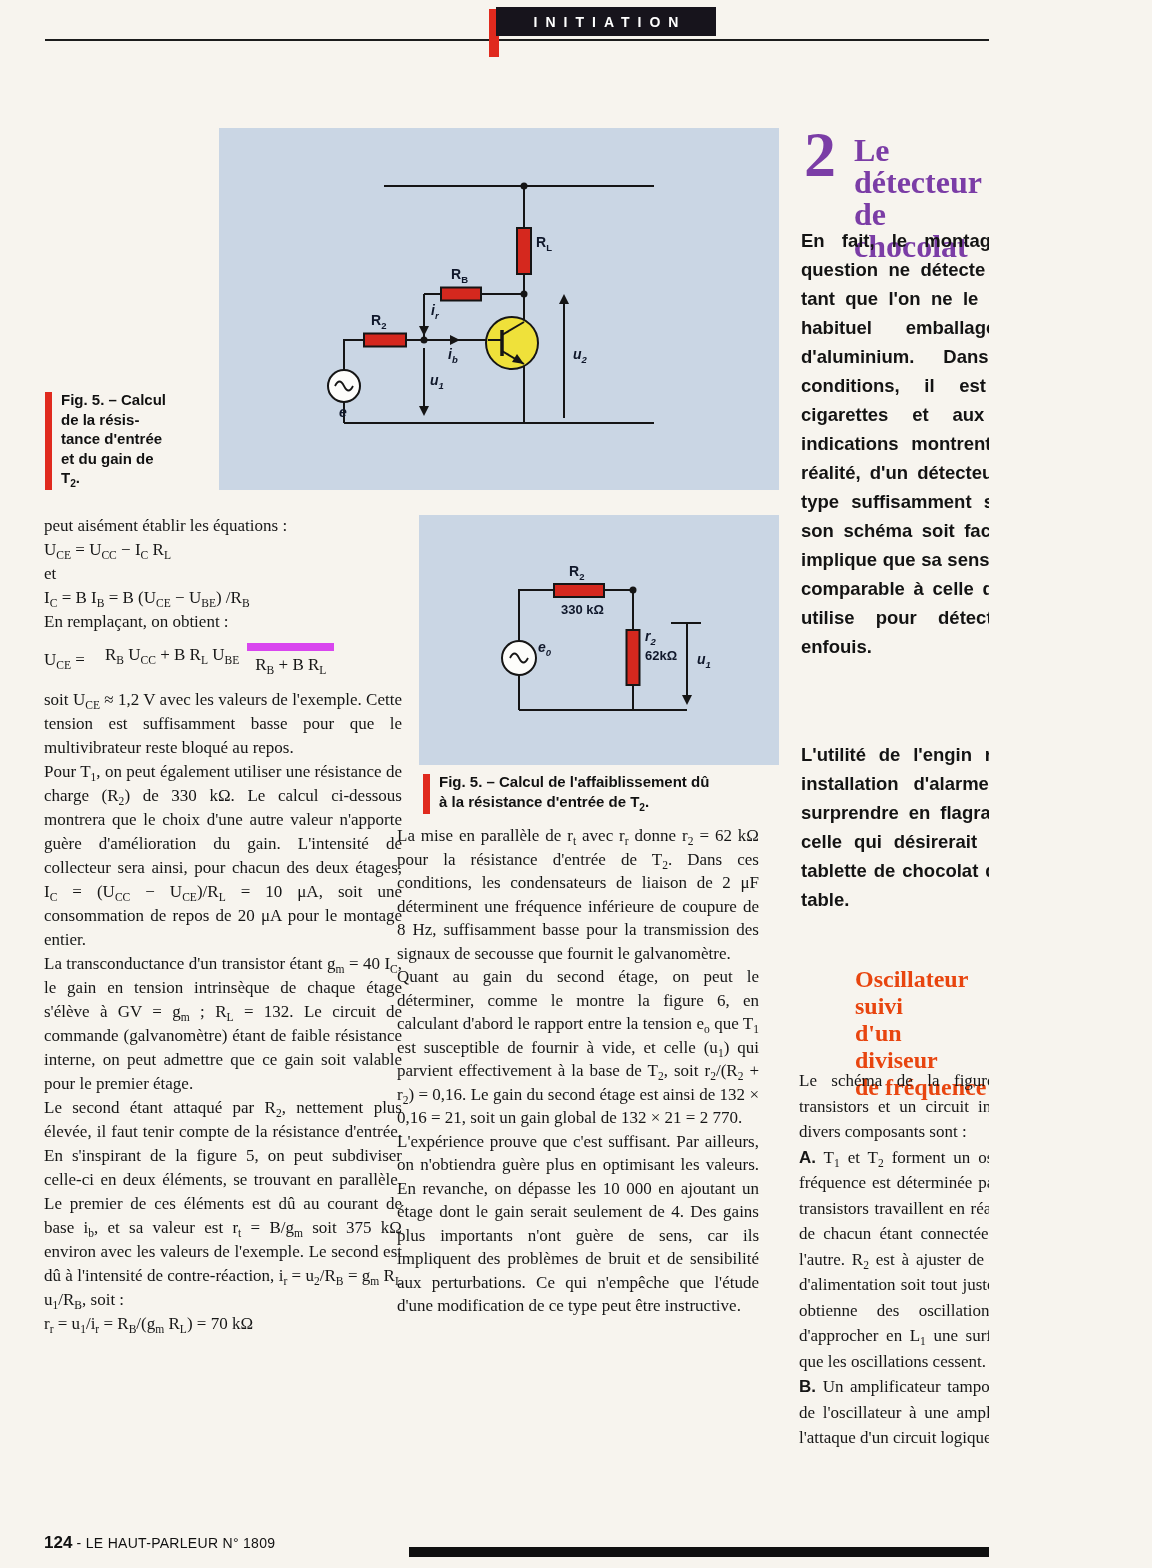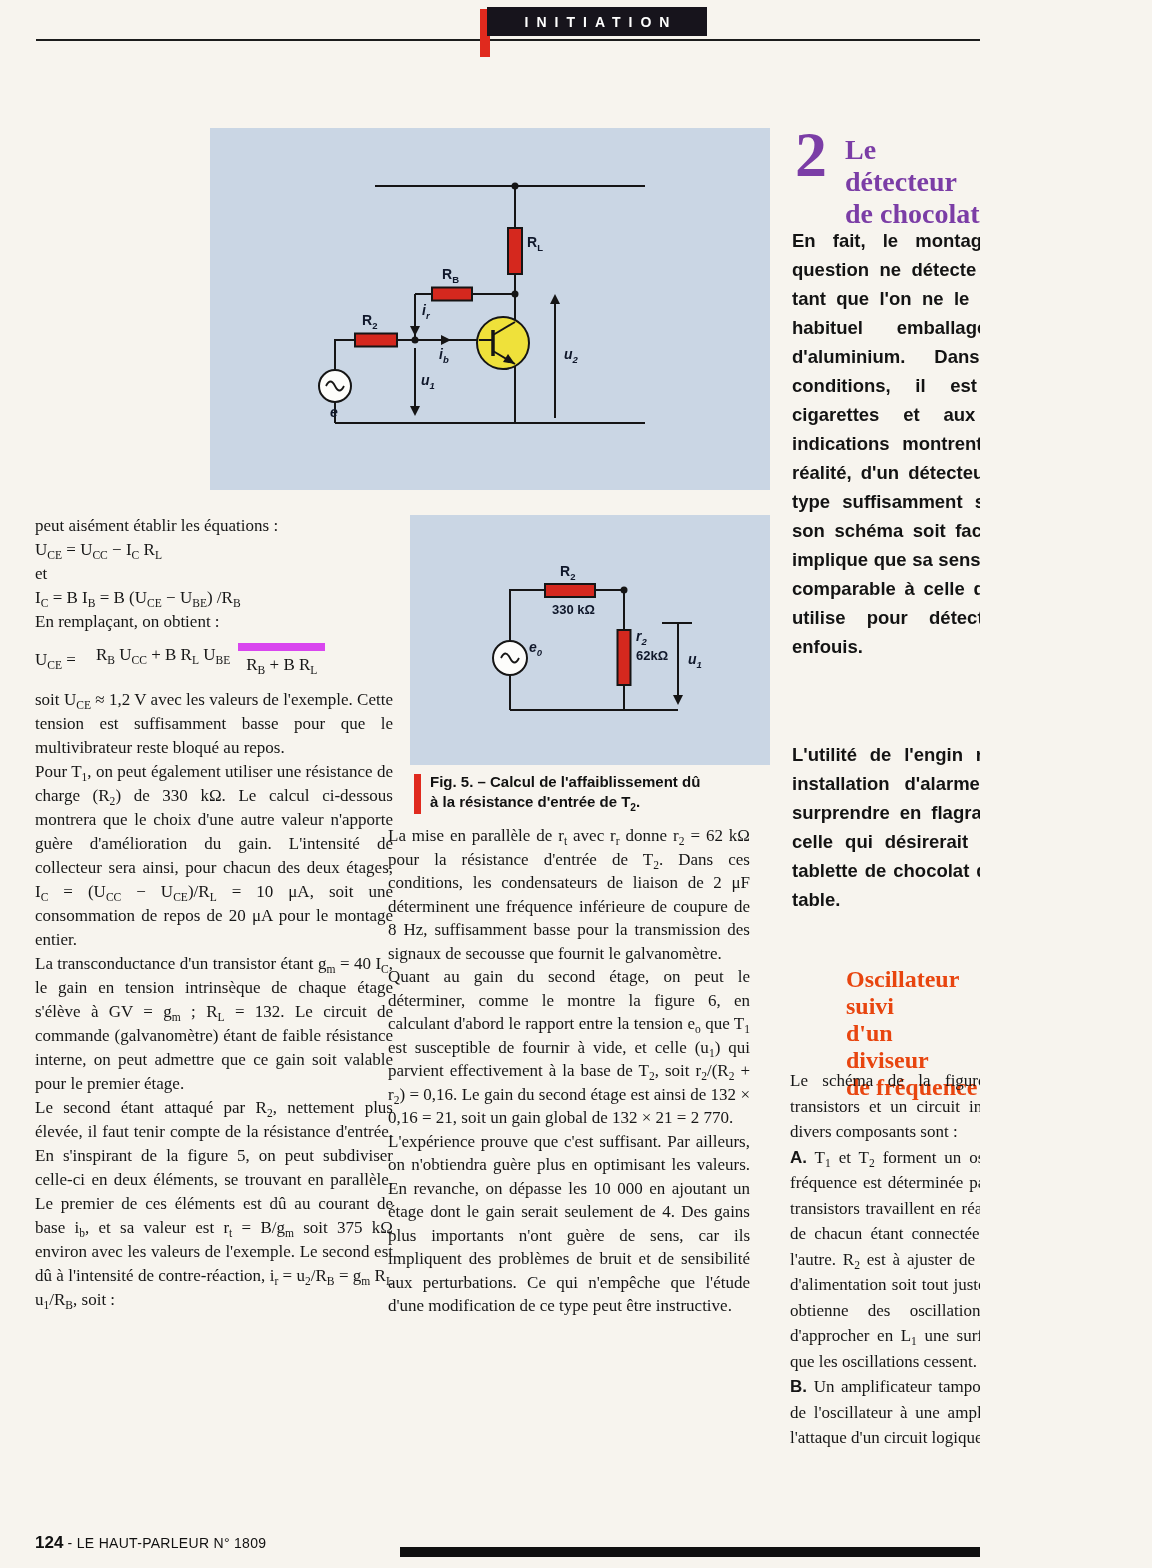--- a/index.html
+++ b/index.html
@@ -3,20 +3,21 @@
 <meta charset="utf-8">
 <style>
   * { margin:0; padding:0; box-sizing:border-box; }
   html,body { background:#f7f4ee; }
   .page {
     position:relative; width:980px; height:1568px;
     background:var(--paper,#f7f4ee);
     font-family:"Liberation Serif", serif;
     color:var(--ink,#161616);
     overflow:hidden;
+    margin-left:9px;
   }
   sub { font-size:68%; line-height:0; }
 
   
   .top-rule { position:absolute; left:36px; top:39px; width:1084px; height:2px; background:#1c1c1c; }
   .banner { position:absolute; left:487px; top:7px; width:220px; height:29px; background:var(--barblack,#17141c);
             display:flex; align-items:center; justify-content:center; }
   .banner span { color:#fff; font-family:"Liberation Sans",sans-serif; font-weight:bold; font-size:14px; letter-spacing:8px; padding-left:8px; }
   .banner-red { position:absolute; left:480px; top:9px; width:10px; height:48px; background:var(--accent,#e02a1e); }
 
@@ -39,21 +40,21 @@
   .eq { margin:1px 0; text-align:left; }
   .frac-row { display:flex; align-items:center; gap:12px; margin:9px 0 11px; text-align:left; }
   .frac { display:inline-flex; text-align:center; }
   .frac .num { padding:0 8px 2px; }
   .frac .den { border-top:8px solid #d946ef; padding:2px 8px 0; }
 
   
   .sect-num { position:absolute; left:795px; top:120px; font-family:"Liberation Serif",serif; font-weight:bold;
               font-size:64px; line-height:70px; color:var(--purple,#7b3da6); }
   .sect-title { position:absolute; left:845px; top:134px; font-family:"Liberation Serif",serif; font-weight:bold;
-                font-size:28px; line-height:32px; color:var(--purple,#7b3da6); }
+                font-size:32px; line-height:32px; color:var(--purple,#7b3da6); }
   .boldcol { position:absolute; font-family:"Liberation Sans",sans-serif; font-weight:bold;
              font-size:18.5px; line-height:29px; text-align:justify; color:#131313; }
   .subhead { position:absolute; left:846px; top:966px; font-family:"Liberation Serif",serif; font-weight:bold;
              font-size:24px; line-height:27px; color:var(--orange,#e8450f); }
   .rightserif { line-height:25.5px; }
   .item-label { font-family:"Liberation Sans",sans-serif; font-weight:bold; }
 
   
   .footer { position:absolute; left:35px; top:1533px; font-family:"Liberation Sans",sans-serif; color:#111; }
   .footer .pg { font-weight:bold; font-size:17px; }
@@ -115,38 +116,49 @@
     <span class="clabel" style="left:317px; top:106px;">R<sub>L</sub></span>
     <span class="clabel" style="left:232px; top:138px;">R<sub>B</sub></span>
     <span class="clabel" style="left:152px; top:184px;">R<sub>2</sub></span>
     <span class="clabel it" style="left:212px; top:174px;">i<sub>r</sub></span>
     <span class="clabel it" style="left:229px; top:218px;">i<sub>b</sub></span>
     <span class="clabel it" style="left:211px; top:244px;">u<sub>1</sub></span>
     <span class="clabel it" style="left:354px; top:218px;">u<sub>2</sub></span>
     <span class="clabel it" style="left:120px; top:276px;">e</span>
   </div>
 
+  <div class="figcap" style="left:36px; top:390px; width:155px;">
+    <div class="capbar" style="height:98px;"></div>
+    <div class="captext">
+      <div>Fig. 5. – Calcul</div>
+      <div>de la résis-</div>
+      <div>tance d'entrée</div>
+      <div>et du gain de</div>
+      <div>T<sub>2</sub>.</div>
+    </div>
+  </div>
 
   <div class="col" style="left:35px; top:514px; width:358px;">
     <p class="eq">peut aisément établir les équations :</p>
     <p class="eq">U<sub>CE</sub> = U<sub>CC</sub> − I<sub>C</sub> R<sub>L</sub></p>
     <p class="eq">et</p>
     <p class="eq">I<sub>C</sub> = B I<sub>B</sub> = B (U<sub>CE</sub> − U<sub>BE</sub>) /R<sub>B</sub></p>
     <p class="eq">En remplaçant, on obtient :</p>
     <div class="frac-row">
       <span>U<sub>CE</sub> =</span>
       <span class="frac">
         <span class="num">R<sub>B</sub> U<sub>CC</sub> + B R<sub>L</sub> U<sub>BE</sub></span>
         <span class="den">R<sub>B</sub> + B R<sub>L</sub></span>
       </span>
     </div>
     <p>soit U<sub>CE</sub> ≈ 1,2 V avec les valeurs de l'exemple. Cette tension est suffisamment basse pour que le multivibrateur reste bloqué au repos.</p>
     <p>Pour T<sub>1</sub>, on peut également utiliser une résistance de charge (R<sub>2</sub>) de 330 kΩ. Le calcul ci-dessous montrera que le choix d'une autre valeur n'apporte guère d'amélioration du gain. L'intensité de collecteur sera ainsi, pour chacun des deux étages, I<sub>C</sub> = (U<sub>CC</sub> − U<sub>CE</sub>)/R<sub>L</sub> = 10 μA, soit une consommation de repos de 20 μA pour le montage entier.</p>
     <p>La transconductance d'un transistor étant g<sub>m</sub> = 40 I<sub>C</sub>, le gain en tension intrinsèque de chaque étage s'élève à GV = g<sub>m</sub> ; R<sub>L</sub> = 132. Le circuit de commande (galvanomètre) étant de faible résistance interne, on peut admettre que ce gain soit valable pour le premier étage.</p>
     <p>Le second étant attaqué par R<sub>2</sub>, nettement plus élevée, il faut tenir compte de la résistance d'entrée. En s'inspirant de la figure 5, on peut subdiviser celle-ci en deux éléments, se trouvant en parallèle. Le premier de ces éléments est dû au courant de base i<sub>b</sub>, et sa valeur est r<sub>t</sub> = B/g<sub>m</sub> soit 375 kΩ environ avec les valeurs de l'exemple. Le second est dû à l'intensité de contre-réaction, i<sub>r</sub> = u<sub>2</sub>/R<sub>B</sub> = g<sub>m</sub> R<sub>L</sub> u<sub>1</sub>/R<sub>B</sub>, soit :</p>
+    <p class="eq">r<sub>r</sub> = u<sub>1</sub>/i<sub>r</sub> = R<sub>B</sub>/(g<sub>m</sub> R<sub>L</sub>) = 70 kΩ</p>
   </div>
 
   <div class="figbox fig6">
     <svg width="360" height="250" viewBox="0 0 360 250">
       <g stroke="#151515" stroke-width="2" fill="none">
         <path d="M100 126 V75 H135"></path>
         <path d="M185 75 H214 V115"></path>
         <path d="M214 170 V195"></path>
         <path d="M100 160 V195"></path>
         <path d="M100 195 H268"></path>

